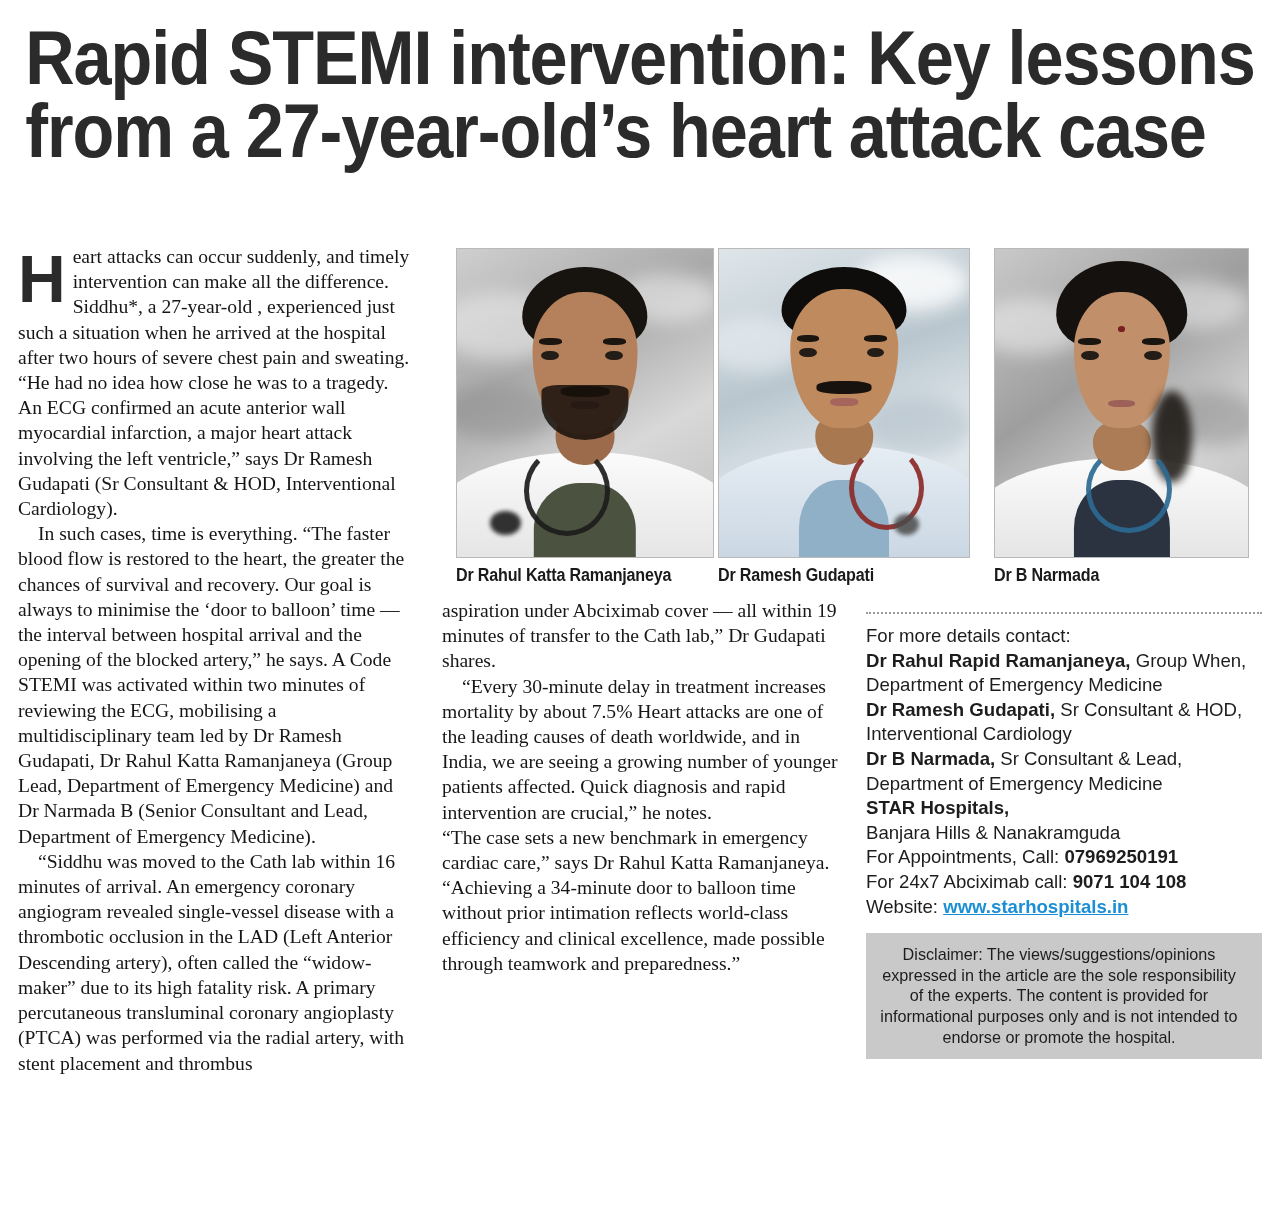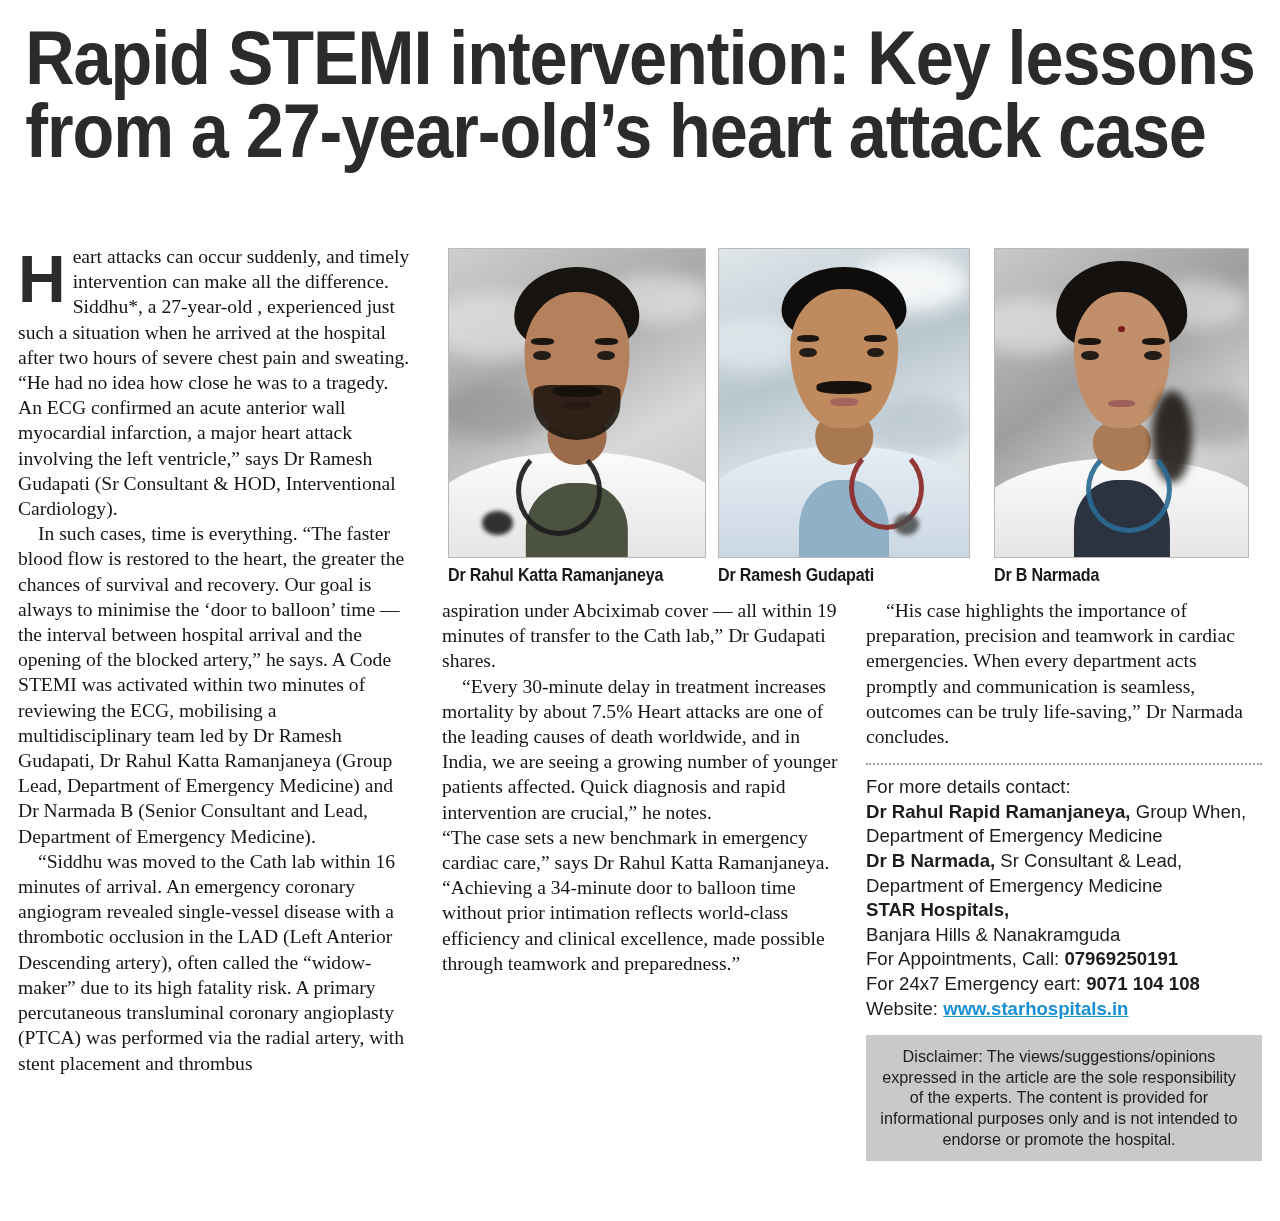--- a/index.html
+++ b/index.html
@@ -92,21 +92,21 @@
     position: absolute;
     top: 226px;
     left: 440px;
     width: 812px;
     height: 348px;
   }
   .photo-card {
     position: absolute;
     top: 0;
   }
-  .photo-card.p1 { left: 8px;   width: 258px; }
+  .photo-card.p1 { left: 16px;   width: 258px; }
   .photo-card.p2 { left: 278px; width: 252px; }
   .photo-card.p3 { left: 554px; width: 255px; }
 
   .photo-frame {
     width: 100%;
     height: 310px;
     border: 1px solid #b9b9b9;
     box-sizing: border-box;
     overflow: hidden;
     position: relative;
@@ -302,34 +302,32 @@
       <div class="photo-offset"></div>
       <div class="bodytext">
         <p class="no-indent">aspiration under Abciximab cover — all within 19 minutes of transfer to the Cath lab,” Dr Gudapati shares.</p>
         <p>“Every 30-minute delay in treatment increases mortality by about 7.5% Heart attacks are one of the leading causes of death worldwide, and in India, we are seeing a growing number of younger patients affected. Quick diagnosis and rapid intervention are crucial,” he notes.</p>
         <p class="no-indent">“The case sets a new benchmark in emergency cardiac care,” says Dr Rahul Katta Ramanjaneya. “Achieving a 34-minute door to balloon time without prior intimation reflects world-class efficiency and clinical excellence, made possible through teamwork and preparedness.”</p>
       </div>
     </div>
 
     <div class="col col-3">
       <div class="photo-offset"></div>
-      <div class="bodytext">
-        <p>“His case highlights the importance of preparation, precision and teamwork in cardiac emergencies. When every department acts promptly and communication is seamless, outcomes can be truly life-saving,” Dr Narmada concludes.</p>
-      </div>
 
       <hr class="dotted-rule">
 
       <div class="contact-block">
         <div>For more details contact:</div>
         <div><span class="b">Dr Rahul Rapid Ramanjaneya,</span><span> Group When, Department of Emergency Medicine</span></div>
+        <div><span class="b">Dr Ramesh Gudapati,</span><span> Sr Consultant &amp; HOD, Interventional Cardiology</span></div>
         <div><span class="b">Dr B Narmada,</span><span> Sr Consultant &amp; Lead, Department of Emergency Medicine</span></div>
         <div class="b">STAR Hospitals,</div>
         <div>Banjara Hills &amp; Nanakramguda</div>
         <div><span>For Appointments, Call: </span><span class="b">07969250191</span></div>
-        <div><span>For 24x7 Emergency eart: </span><span class="b">9071 104 108</span></div>
+        <div><span>For 24x7 Abciximab call: </span><span class="b">9071 104 108</span></div>
         <div><span>Website: </span><a class="weblink" href="#">www.starhospitals.in</a></div>
       </div>
 
       <div class="disclaimer-box">Disclaimer: The views/suggestions/opinions expressed in the article are the sole responsibility of the experts. The content is provided for informational purposes only and is not intended to endorse or promote the hospital.</div>
 
     </div>
   </div>
 
 </div>
 

